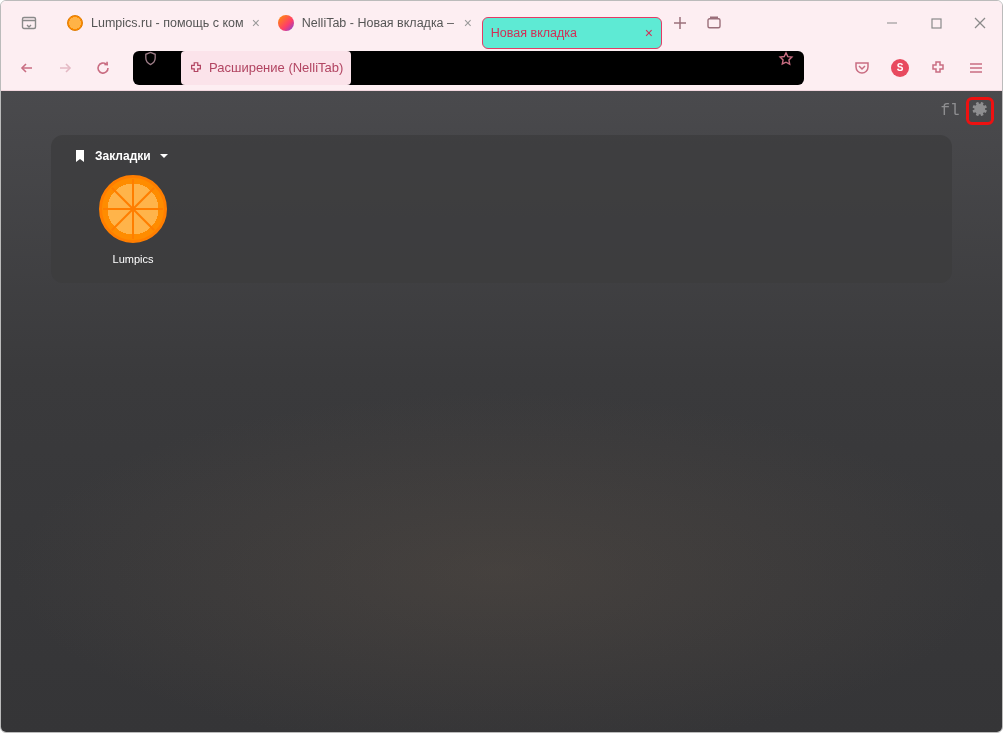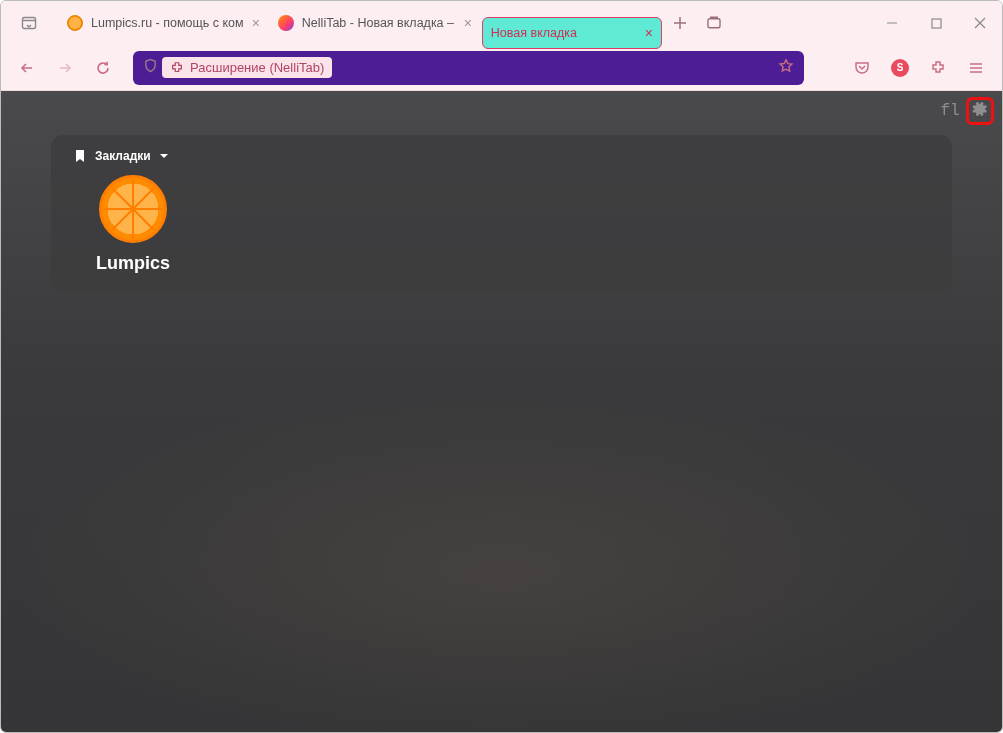--- a/index.html
+++ b/index.html
@@ -58,22 +58,22 @@
   display: flex; align-items: center; padding: 0 10px; gap: 6px;
   border-bottom: 1px solid #f2d7de;
 }
 .nav-btn {
   width: 32px; height: 32px; border-radius: 4px;
   display: flex; align-items: center; justify-content: center;
   color: #c96d82; cursor: pointer;
 }
 .nav-btn.disabled { color: #e4b9c4; cursor: default; }
 .urlbar {
-  flex: 1; height: 34px; border-radius: 6px; background: #4c1d95;
-  display: flex; align-items: center; padding: 0 10px; gap: 4px;
+  flex: 1; height: 34px; border-radius: 6px; background: #000000;
+  display: flex; padding: 0 10px; gap: 23px;
   margin: 0 8px;
 }
 .shield { color: #9e7d88; }
 .ext-chip {
   display: flex; align-items: center; gap: 6px;
   background: #fbe3ea; border-radius: 4px; padding: 3px 8px;
   color: #b24562; font-size: 13px;
 }
 .url-hint { color: #b99aa3; font-size: 14px; }
 .star { margin-left: auto; color: #c96d82; }
@@ -133,21 +133,21 @@
   border: 3px solid #ff7e00; position: relative;
 }
 .tile-icon::before, .tile-icon::after {
   content: ""; position: absolute; top: 50%; left: 50%;
   width: 60px; height: 2px; background: #ff7e00;
   transform-origin: center;
 }
 .tile-icon::before { transform: translate(-50%,-50%) rotate(0deg); box-shadow: 0 0 0 0 #ff7e00; }
 .tile-icon::after  { transform: translate(-50%,-50%) rotate(90deg); }
 .tile-icon .seg { position:absolute; top:50%; left:50%; width:60px; height:2px; background:#ff7e00; }
-.tile-label { color: #fff; font-size: 18px; font-weight: 700; }
+.tile-label { color: #fff; font-size: 11px; font-weight: 400; }
 </style>
 </head>
 <body>
 
 <div class="titlebar">
   <div class="history-list-btn">
     <svg width="16" height="16" viewBox="0 0 16 16" fill="none" stroke="currentColor" stroke-width="1.4">
         <rect x="1.5" y="2.5" width="13" height="11" rx="1.5"></rect>
         <line x1="1.5" y1="5.5" x2="14.5" y2="5.5"></line>
         <polyline points="6,10 8,12 10,10"></polyline>

